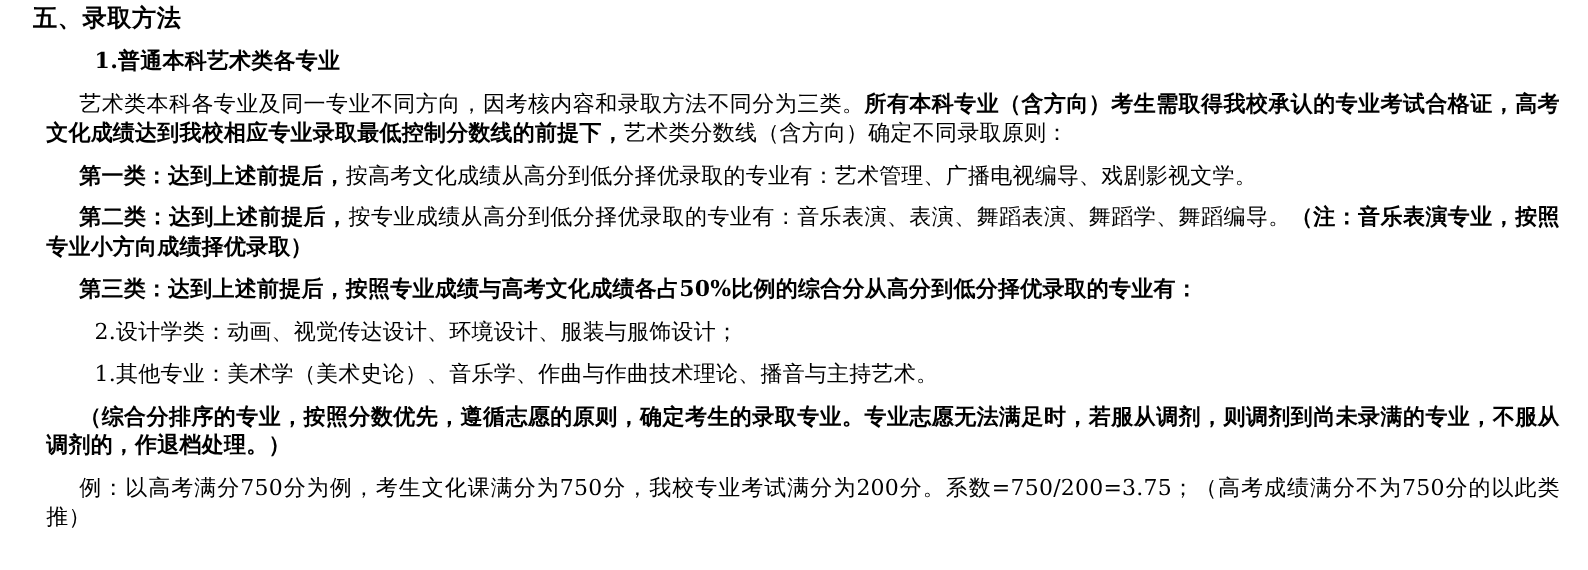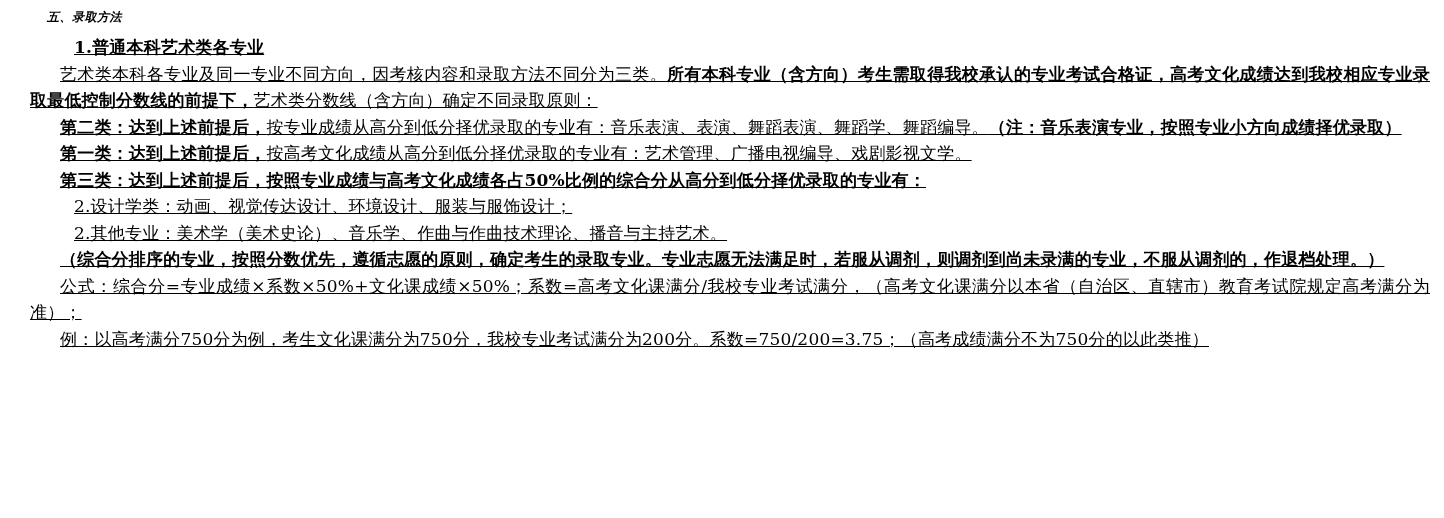--- a/index.html
+++ b/index.html
@@ -19,53 +19,50 @@
     width: 1444px;
     height: 518px;
     padding: 0;
     box-sizing: border-box;
   }
   .doc {
     padding: 4px 14px 0 30px;
     box-sizing: border-box;
   }
   .section-title {
-    font-size: 12px;
+    font-size: 22px;
     font-weight: bold;
     line-height: 26px;
-    margin: 0 0 4px 17px;
+    margin: 0 0 4px 0;
     letter-spacing: 0.5px;
-    font-style: italic;
   }
   p.para {
-    margin: 0;
-    font-size: 17px;
+    margin: 12px;
+    font-size: 20px;
     line-height: 26.5px;
     text-align: justify;
     text-justify: inter-ideograph;
     letter-spacing: 0.2px;
-    text-decoration: underline;
   }
   .indent1 { text-indent: 30px; }
   .indent2 { text-indent: 44px; }
   .indent-sub { text-indent: 44px; }
   .b { font-weight: bold; }
 </style>
 </head>
 <body>
 
 <div class="page">
   <div class="doc">
     <h2 class="section-title">五、录取方法</h2>
     <div id="blocks">
         <p class="para indent2"><span class="b">1.普通本科艺术类各专业</span></p>
         <p class="para indent1"><span>艺术类本科各专业及同一专业不同方向，因考核内容和录取方法不同分为三类。</span><span class="b">所有本科专业（含方向）考生需取得我校承认的专业考试合格证，高考文化成绩达到我校相应专业录取最低控制分数线的前提下，</span><span>艺术类分数线（含方向）确定不同录取原则：</span></p>
+        <p class="para indent1"><span class="b">第一类：达到上述前提后，</span><span>按高考文化成绩从高分到低分择优录取的专业有：艺术管理、广播电视编导、戏剧影视文学。</span></p>
         <p class="para indent1"><span class="b">第二类：达到上述前提后，</span><span>按专业成绩从高分到低分择优录取的专业有：音乐表演、表演、舞蹈表演、舞蹈学、舞蹈编导。</span><span class="b">（注：音乐表演专业，按照专业小方向成绩择优录取）</span></p>
-        <p class="para indent1"><span class="b">第一类：达到上述前提后，</span><span>按高考文化成绩从高分到低分择优录取的专业有：艺术管理、广播电视编导、戏剧影视文学。</span></p>
         <p class="para indent1"><span class="b">第三类：达到上述前提后，按照专业成绩与高考文化成绩各占50%比例的综合分从高分到低分择优录取的专业有：</span></p>
         <p class="para indent-sub"><span>2.设计学类：动画、视觉传达设计、环境设计、服装与服饰设计；</span></p>
-        <p class="para indent-sub"><span>2.其他专业：美术学（美术史论）、音乐学、作曲与作曲技术理论、播音与主持艺术。</span></p>
+        <p class="para indent-sub"><span>1.其他专业：美术学（美术史论）、音乐学、作曲与作曲技术理论、播音与主持艺术。</span></p>
         <p class="para indent1"><span class="b">（综合分排序的专业，按照分数优先，遵循志愿的原则，确定考生的录取专业。专业志愿无法满足时，若服从调剂，则调剂到尚未录满的专业，不服从调剂的，作退档处理。）</span></p>
-        <p class="para indent1"><span>公式：综合分=专业成绩×系数×50%+文化课成绩×50%；系数=高考文化课满分/我校专业考试满分，（高考文化课满分以本省（自治区、直辖市）教育考试院规定高考满分为准）；</span></p>
         <p class="para indent1"><span>例：以高考满分750分为例，考生文化课满分为750分，我校专业考试满分为200分。系数=750/200=3.75；（高考成绩满分不为750分的以此类推）</span></p>
       </div>
   </div>
 </div>
 
 </body></html>

